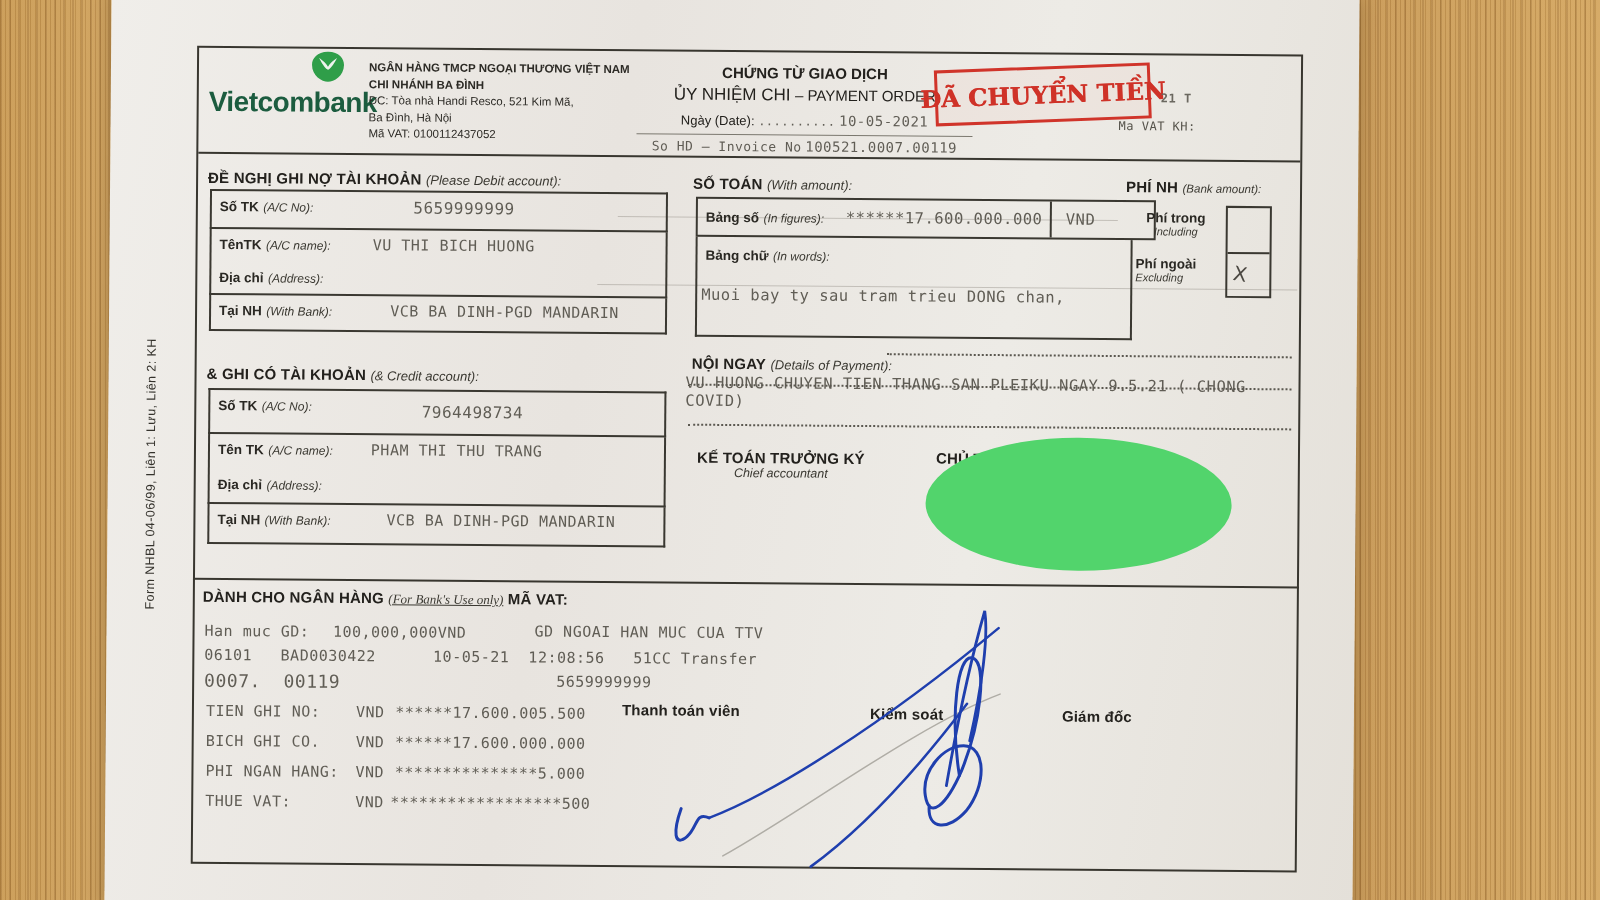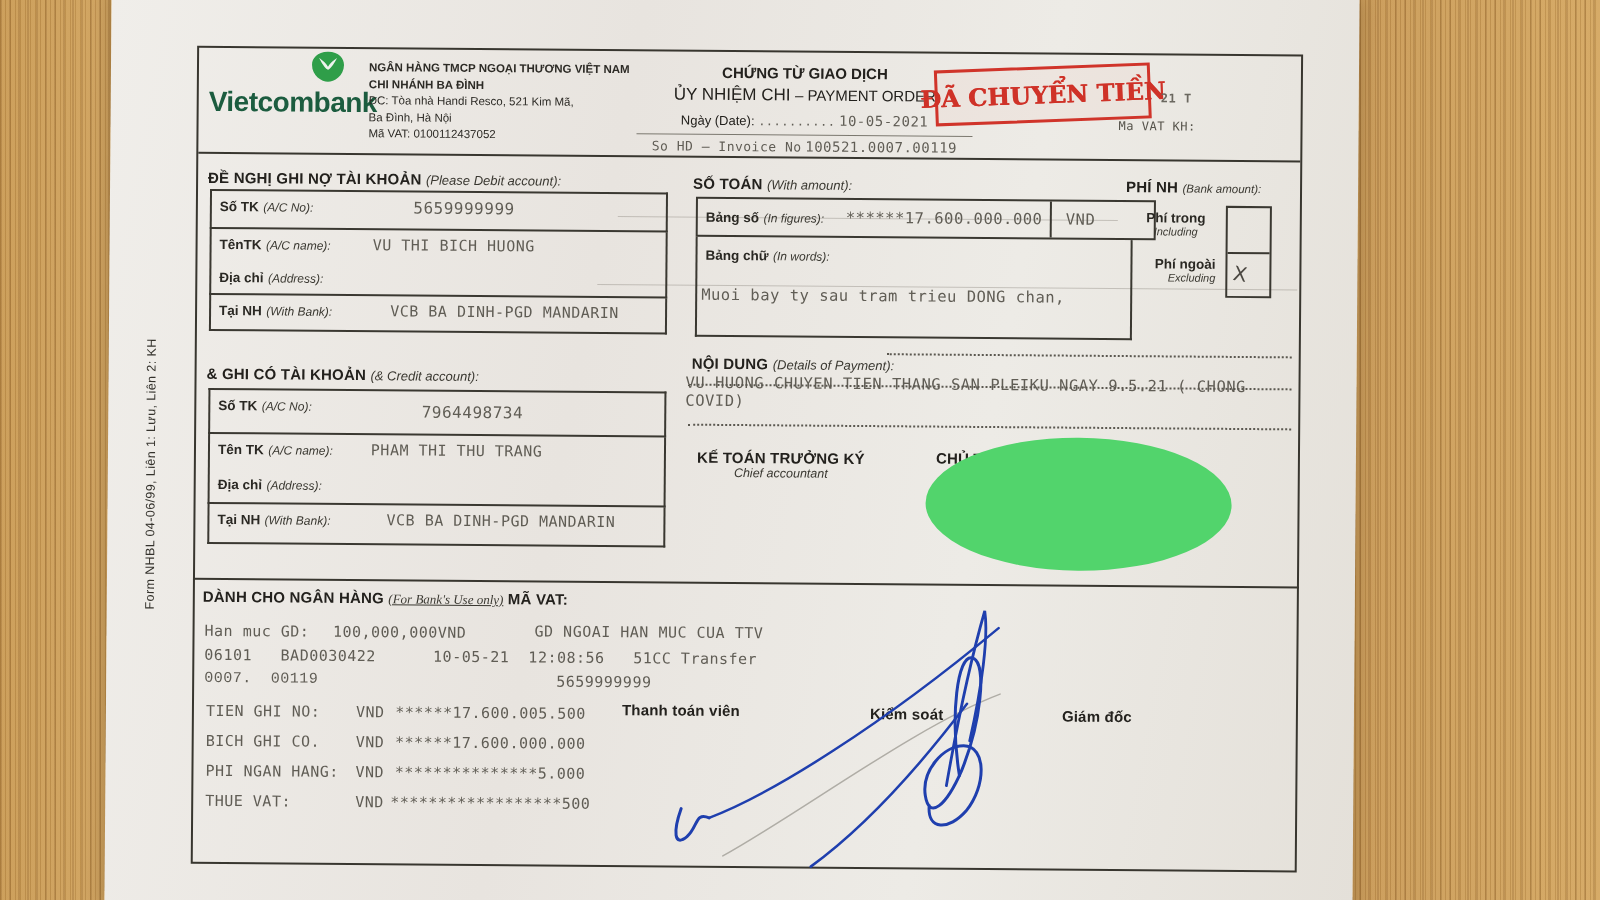--- a/index.html
+++ b/index.html
@@ -199,35 +199,35 @@
       </div>
 
       <div class="abs" style="left:928px; top:123px; white-space:nowrap;">
         <span class="hdg">PHÍ NH</span>
         <span class="en" style="font-size:11.5px;">(Bank amount):</span>
       </div>
       <div class="abs" style="left:938px; top:155px; text-align:center; width:80px;">
         <div class="lbl">Phí trong</div>
         <div class="en" style="font-size:11px;">Including</div>
       </div>
-      <div class="abs" style="left:938px; top:201px; text-align:right; width:80px;">
+      <div class="abs" style="left:938px; top:201px; text-align:left; width:80px;">
         <div class="lbl">Phí ngoài</div>
         <div class="en" style="font-size:11px;">Excluding</div>
       </div>
       <div class="chkstack">
         <div class="cell">
           <span></span>
         </div>
         <div class="cell">
           <span style="display:inline-block; font-size:20px; color:#4b4842; transform:rotate(9deg); margin:8px 0 0 6px; font-family:'DejaVu Sans', sans-serif;">X</span>
         </div>
       </div>
 
       <div class="abs" style="left:495px; top:303px; width:600px; white-space:nowrap;">
-        <span class="hdg">NỘI DUNG</span>
+        <span class="hdg">NỘI NGAY</span>
         <span class="en" style="font-size:13px;">(Details of Payment):</span>
       </div>
       <div class="dotline" style="left:690px; top:300px; width:405px;"></div>
       <div class="abs prt" style="left:489px; top:322px; font-size:15.5px;">VU HUONG CHUYEN TIEN THANG SAN PLEIKU NGAY 9.5.21 ( CHONG COVID)</div>
       <div class="dotline" style="left:492px; top:332px; width:603px;"></div>
       <div class="dotline" style="left:492px; top:372px; width:603px;"></div>
 
       <div class="abs" style="left:495px; top:397px; width:180px; text-align:center;">
         <div class="hdg">KẾ TOÁN TRƯỞNG KÝ</div>
         <div class="en" style="font-size:12.5px;">Chief accountant</div>
@@ -242,21 +242,21 @@
         <span class="en" style="font-size:13px; text-decoration:underline;font-family:Liberation Serif, serif;">(For Bank's Use only)</span>
         <span class="hdg">MÃ VAT:</span>
       </div>
 
       <div class="abs prt" style="left:10px; top:574px; font-size:15px;">
         <span>Han muc GD:</span>
         <span style="margin-left:14px;">100,000,000VND</span>
       </div>
       <div class="abs prt" style="left:340px; top:572px; font-size:15px;">GD NGOAI HAN MUC CUA TTV</div>
       <div class="abs prt" style="left:10px; top:598px; font-size:15px; white-space:pre;">06101   BAD0030422      10-05-21  12:08:56   51CC Transfer</div>
-      <div class="abs prt" style="left:10px; top:622px; font-size:15px; white-space:pre;font-family:Liberation Mono, monospace;">0007.  00119</div>
+      <div class="abs prt" style="left:10px; top:622px; font-size:18px; white-space:pre;">0007.  00119</div>
       <div class="abs prt" style="left:362px; top:622px; font-size:15px;">5659999999</div>
 
       <div class="abs" style="left:12px; top:654px;">
         <div style="position:relative; height:30px; width:380px;">
           <span class="prt" style="font-size:15px;">TIEN GHI NO:</span>
           <span class="prt" style="position:absolute; left:150px; font-size:15px;">VND</span>
           <span class="prt" style="position:absolute; left:185px; width:195px; text-align:right; font-size:15px;">******17.600.005.500</span>
         </div>
         <div style="position:relative; height:30px; width:380px;">
           <span class="prt" style="font-size:15px;">BICH GHI CO.</span>

